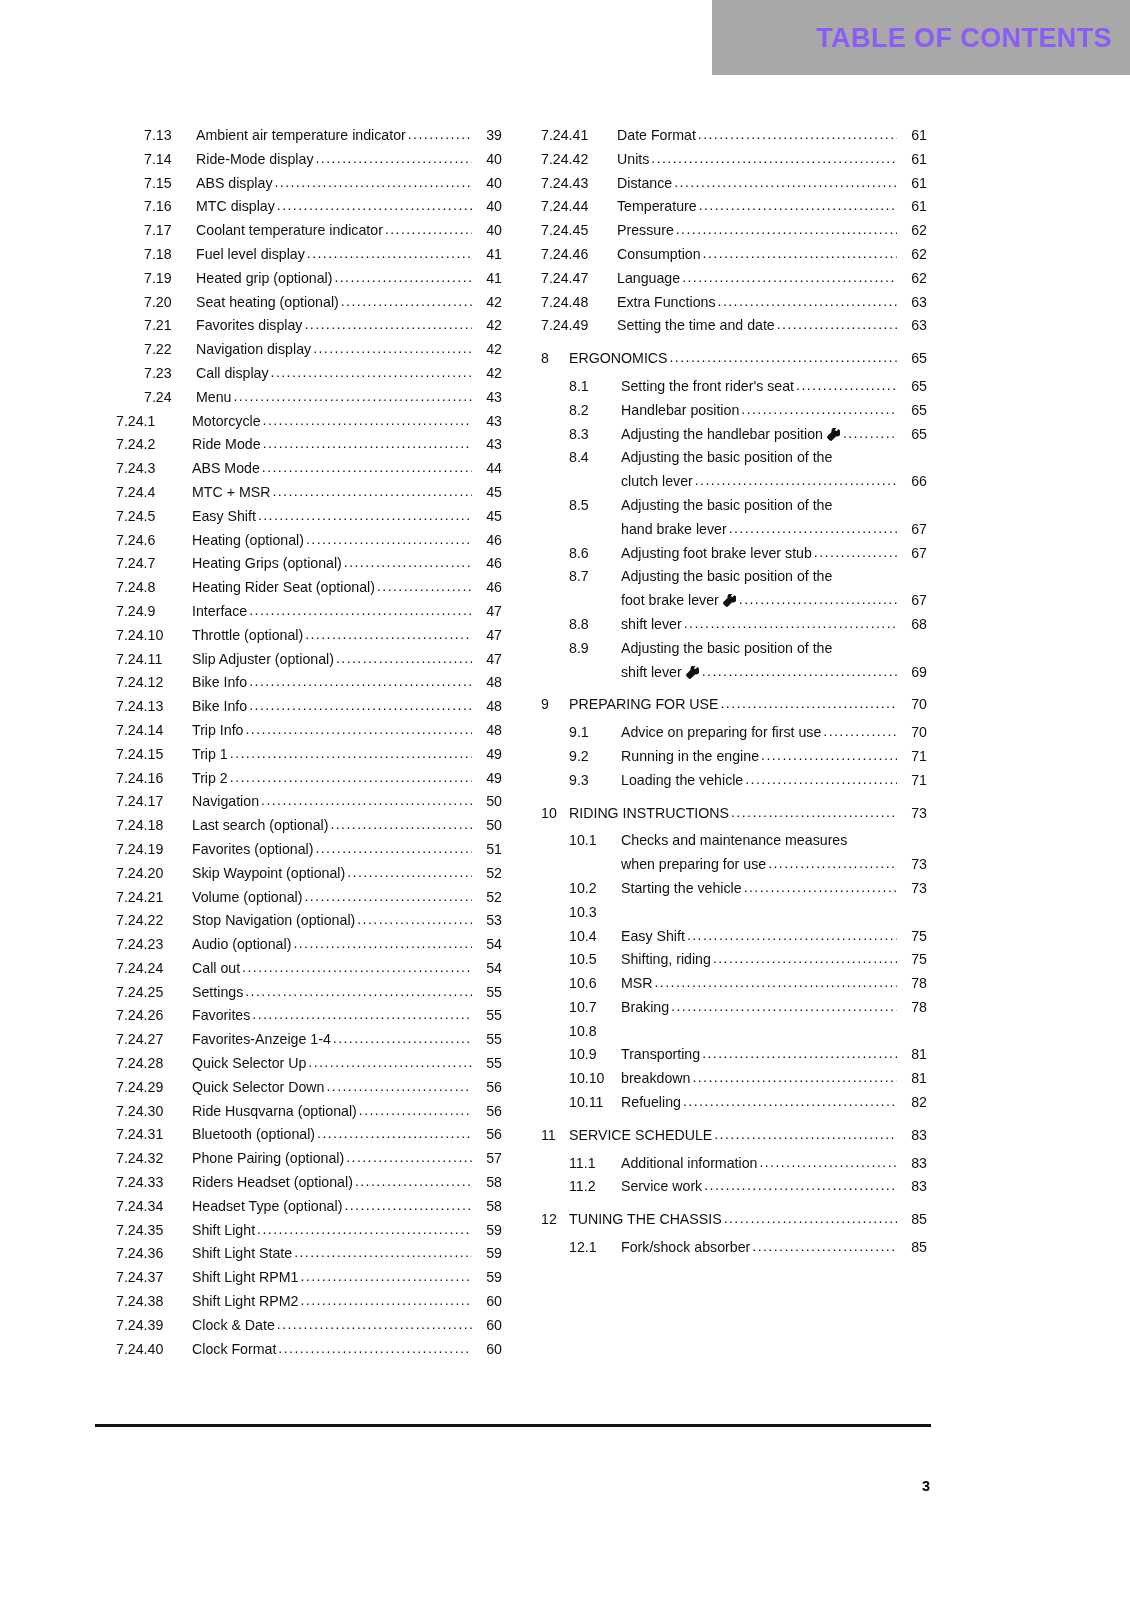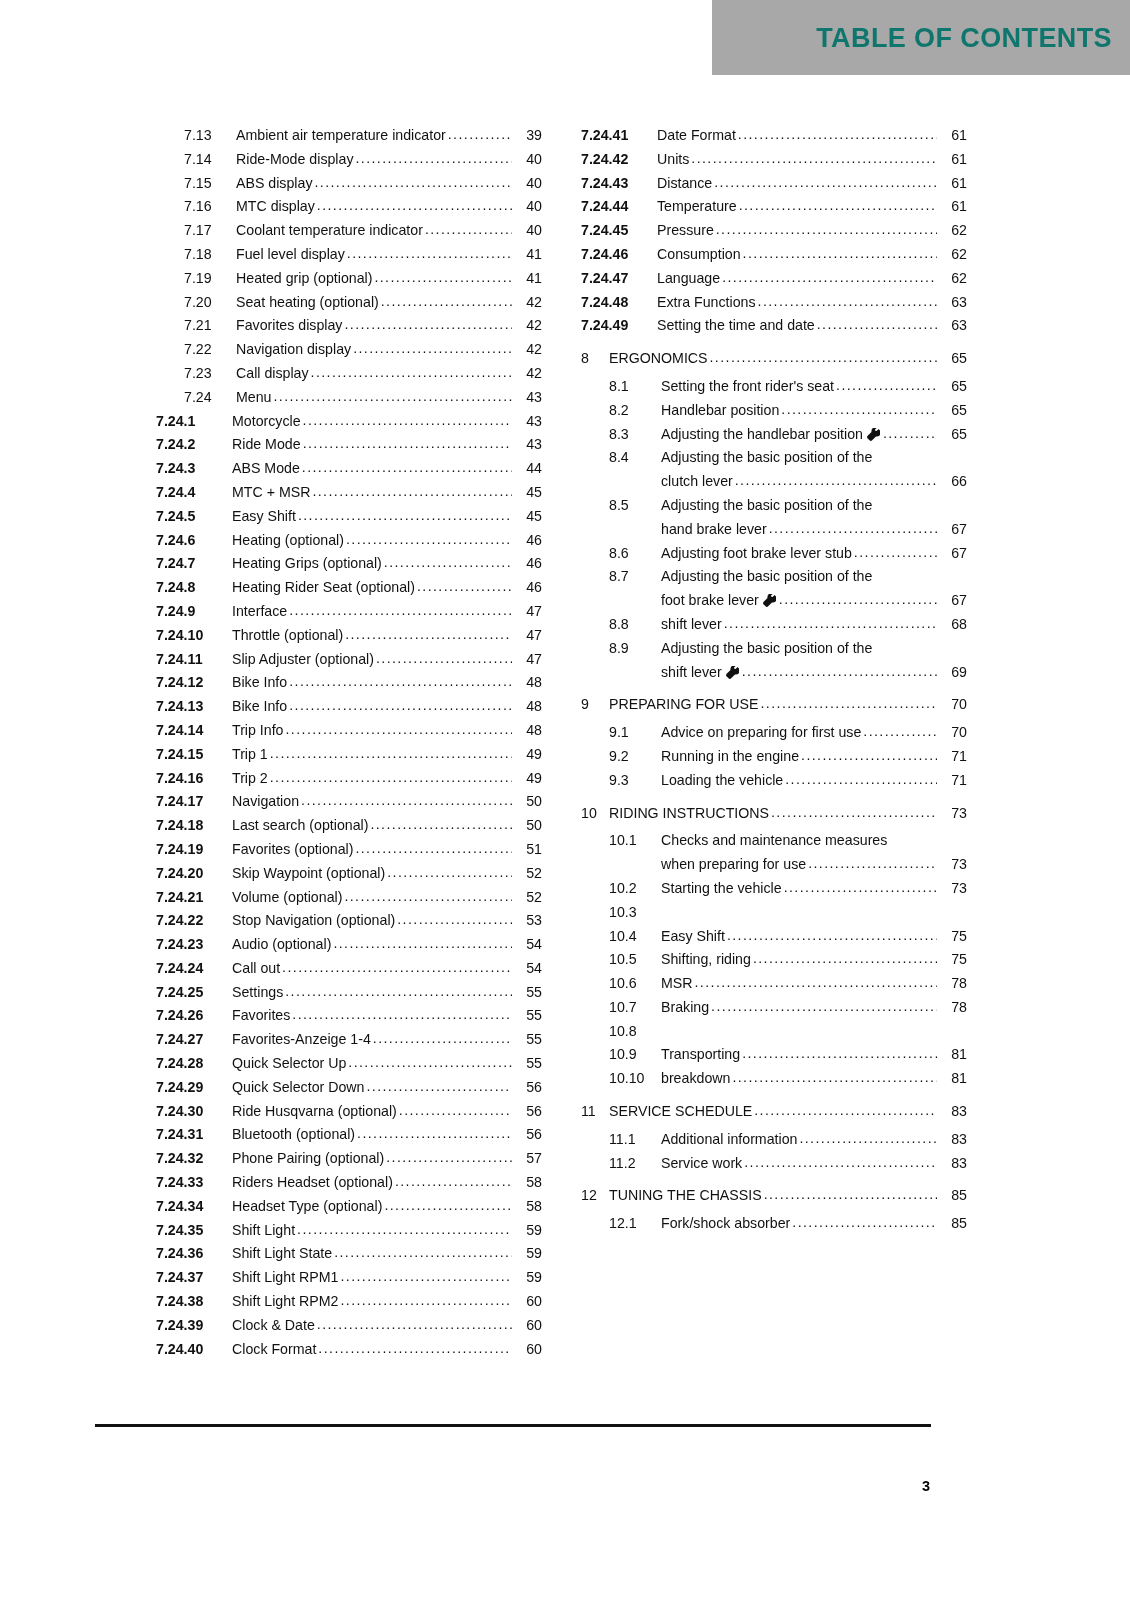--- a/index.html
+++ b/index.html
@@ -25,33 +25,32 @@
     height: 75px;
     background: #a8a8a8;
   }
   .header-title {
     position: absolute;
     right: 18px;
     top: 23px;
     font-size: 27px;
     font-weight: bold;
     letter-spacing: 0.4px;
-    color: #0f766e;
+    color: #8b5cf6;
     white-space: nowrap;
   }
 
   
   .toc {
     position: absolute;
     left: 0;
     top: 124px;
     width: 1007px;
     display: flex;
     align-items: flex-start;
-    justify-content: center;
   }
   .col {
     position: relative;
   }
   .col-left  { margin-left: 116px; width: 386px; }
   .col-right { margin-left: 39px;  width: 386px; }
 
   
   .row {
     display: flex;
@@ -66,21 +65,21 @@
     margin-bottom: 4px;
   }
 
   .num {
     flex: 0 0 auto;
     text-align: left;
   }
   
   .lvl-sec  .num { width: 28px; margin-left: 0px; }
   .lvl-2    .num { width: 52px; margin-left: 28px; }
-  .lvl-3    .num { width: 76px; margin-left: 0px; font-weight: bold; }
+  .lvl-3    .num { width: 76px; margin-left: 0px; }
 
   .title-wrap {
     flex: 1 1 auto;
     min-width: 0;
     display: flex;
     flex-direction: column;
   }
   .tline {
     display: flex;
     align-items: baseline;
@@ -1035,20 +1034,30 @@
       <div class="row lvl-2">
         <span class="num">10.10</span>
         <div class="title-wrap">
           <div class="tline cont">
             <span class="label">breakdown</span>
             <span class="leader"></span>
             <span class="pg">81</span>
           </div>
         </div>
       </div>
+      <div class="row lvl-2">
+        <span class="num">10.11</span>
+        <div class="title-wrap">
+          <div class="tline">
+            <span class="label">Refueling</span>
+            <span class="leader"></span>
+            <span class="pg">82</span>
+          </div>
+        </div>
+      </div>
       <div class="row lvl-sec section">
         <span class="num">11</span>
         <div class="title-wrap">
           <div class="tline">
             <span class="label">SERVICE SCHEDULE</span>
             <span class="leader"></span>
             <span class="pg">83</span>
           </div>
         </div>
       </div>

